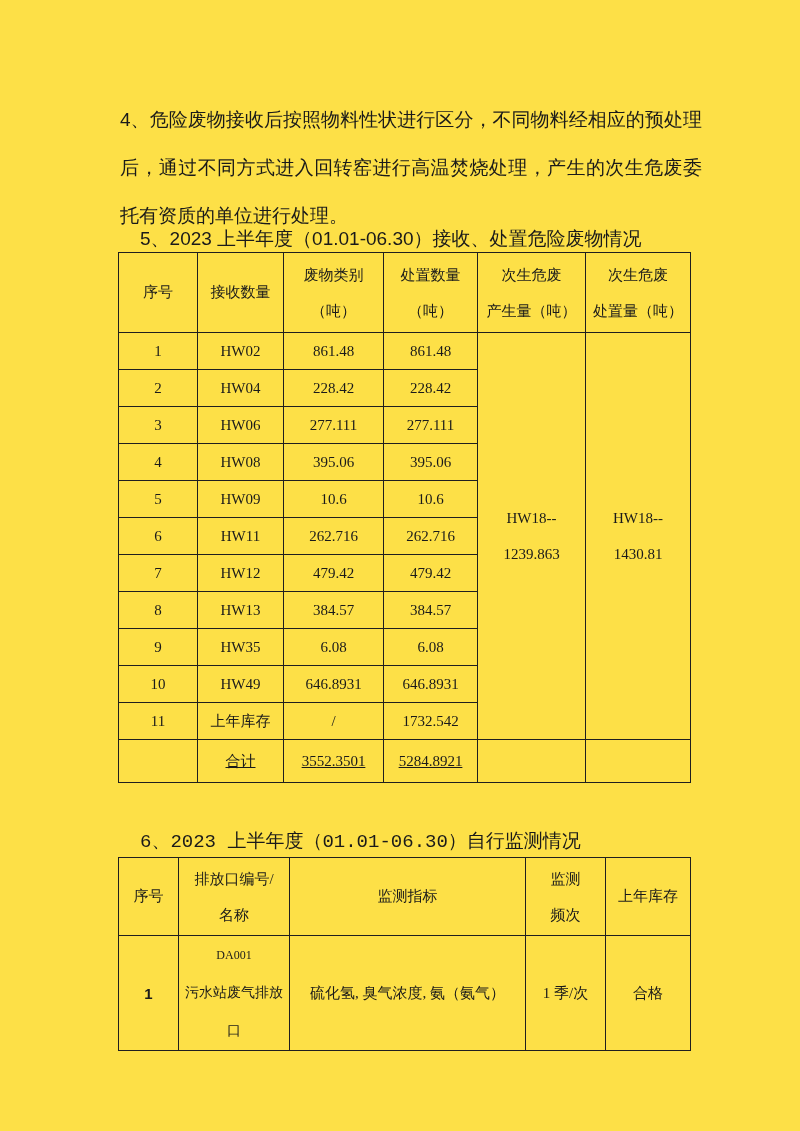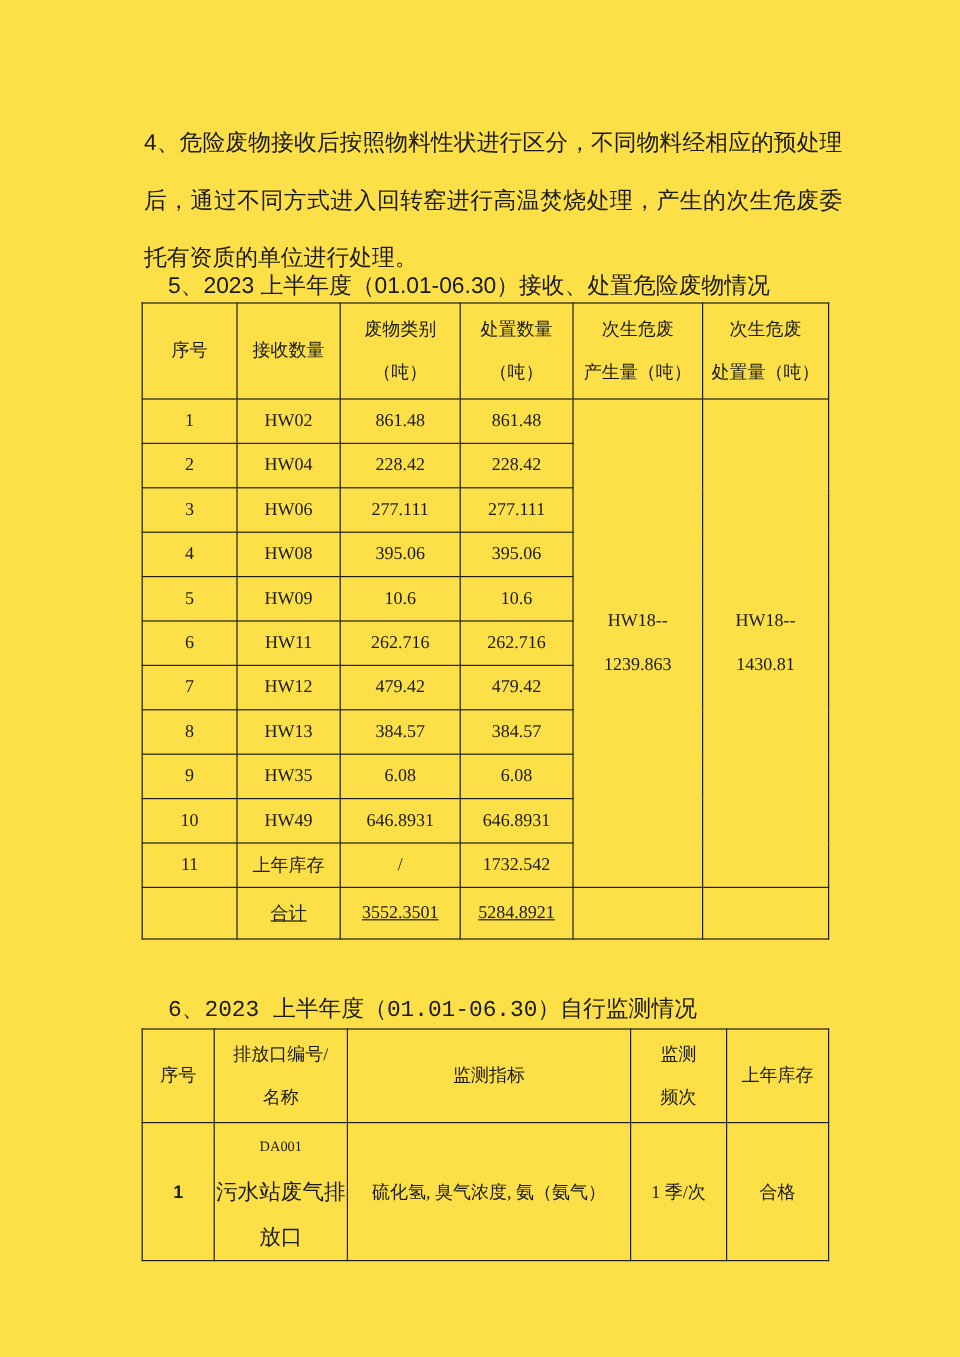--- a/index.html
+++ b/index.html
@@ -33,21 +33,21 @@
   }
   #table1 tr.hdr{height:80px;}
   #table1 tr.data-row{height:37px;}
   #table1 tr.total-row{height:43px;text-decoration:underline;}
   #table2 tr.hdr{height:78px;}
   #table2 tr.data-row{height:73px;}
   .two-line div{line-height:36px;}
   .merged-cell div{line-height:36px;}
   .outlet-cell div{line-height:38px;}
   .outlet-cell .outlet-code{font-size:12px;}
-  .outlet-cell .outlet-name{font-size:18px;}
+  .outlet-cell .outlet-name{font-size:14px;}
   .serial-bold{font-size:16px;font-weight:bold;font-family:"Liberation Sans","DejaVu Sans",sans-serif;}
   .indicators{font-size:10.5px;}
   .freq{font-size:19px;}
   .result{font-size:18px;}
 </style>
 </head>
 <body>
 
 <div class="page">
 

